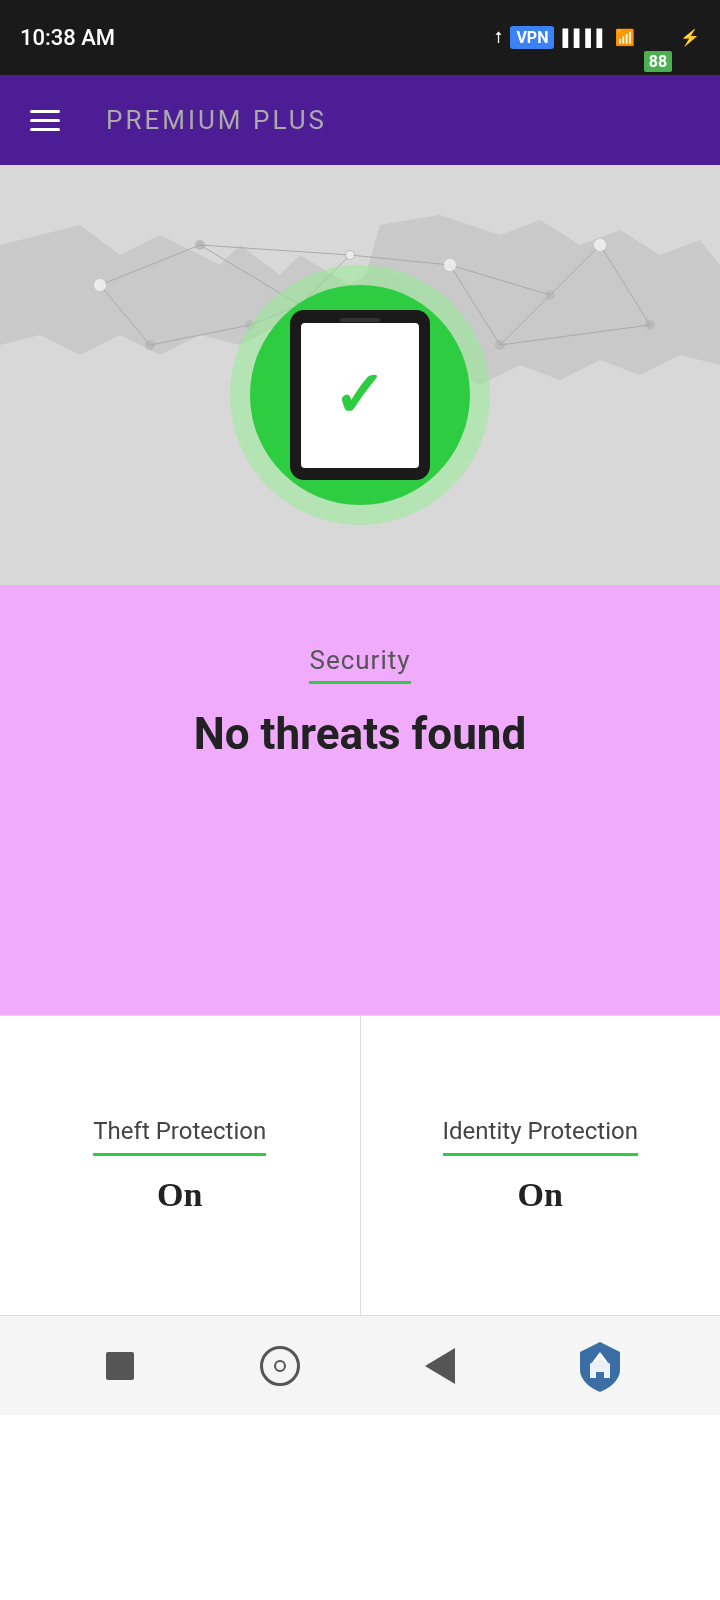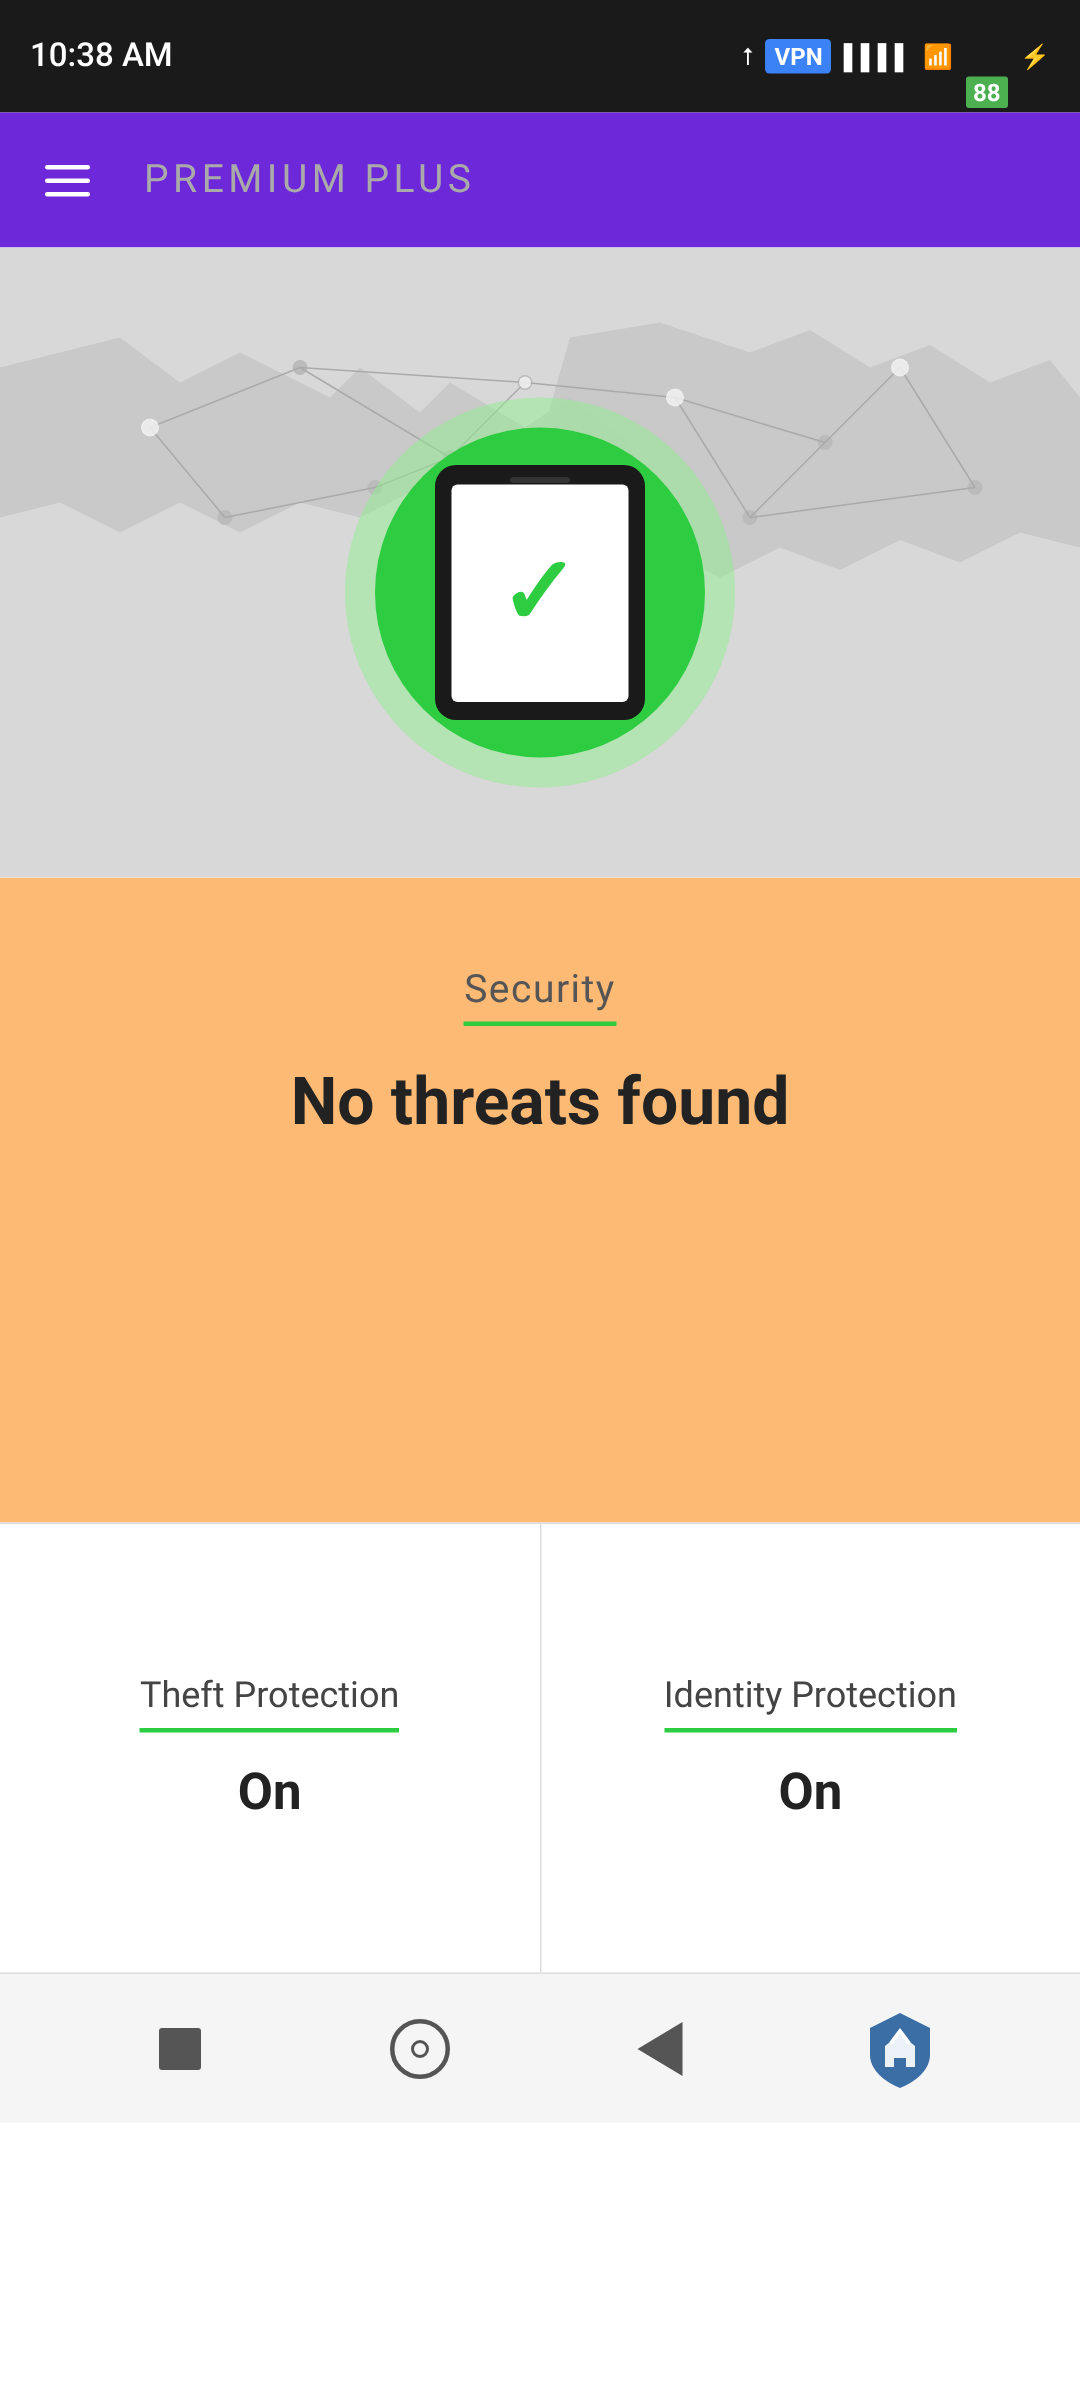--- a/index.html
+++ b/index.html
@@ -51,25 +51,25 @@
       font-weight: bold;
       padding: 1px 5px;
       border-radius: 2px;
       margin-top: 48px;
     }
 
     
     .app-bar {
       width: 720px;
       height: 90px;
-      background: #6d28d9;
+      background: #4c1d95;
       display: flex;
       align-items: center;
       padding: 0 30px;
-      gap: 36px;
+      gap: 46px;
     }
     .hamburger-icon {
       display: flex;
       flex-direction: column;
       gap: 6px;
       cursor: pointer;
     }
     .hamburger-icon span {
       display: block;
       width: 30px;
@@ -158,21 +158,21 @@
     .checkmark {
       color: #2ecc40;
       font-size: 64px;
       font-weight: bold;
       line-height: 1;
     }
 
     
     .content-area {
       width: 720px;
-      background: #fdba74;
+      background: #f0abfc;
       display: flex;
       flex-direction: column;
       align-items: center;
       padding: 60px 40px 40px;
       min-height: 430px;
     }
     .section-label {
       font-size: 26px;
       color: #555;
       letter-spacing: 1px;
@@ -230,20 +230,21 @@
       width: 100%;
       height: 3px;
       background: #2ecc40;
       margin-top: 8px;
     }
     .panel-value {
       font-size: 34px;
       font-weight: bold;
       color: #222;
       margin-top: 6px;
+      font-family: Liberation Serif, serif;
     }
 
     
     .nav-bar {
       width: 720px;
       height: 100px;
       background: #f5f5f5;
       border-top: 1px solid #ddd;
       display: flex;
       align-items: center;

